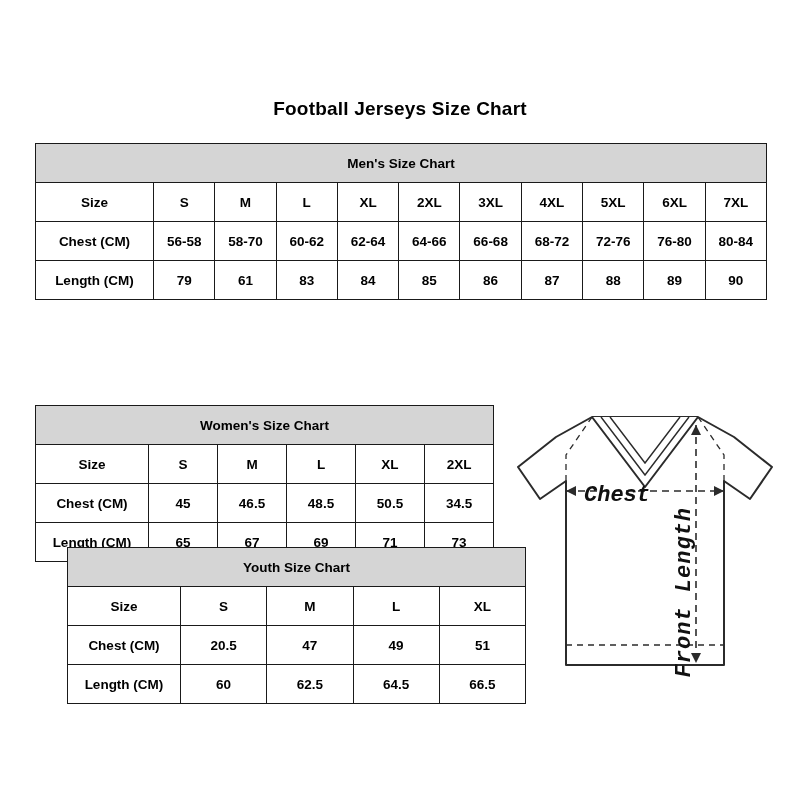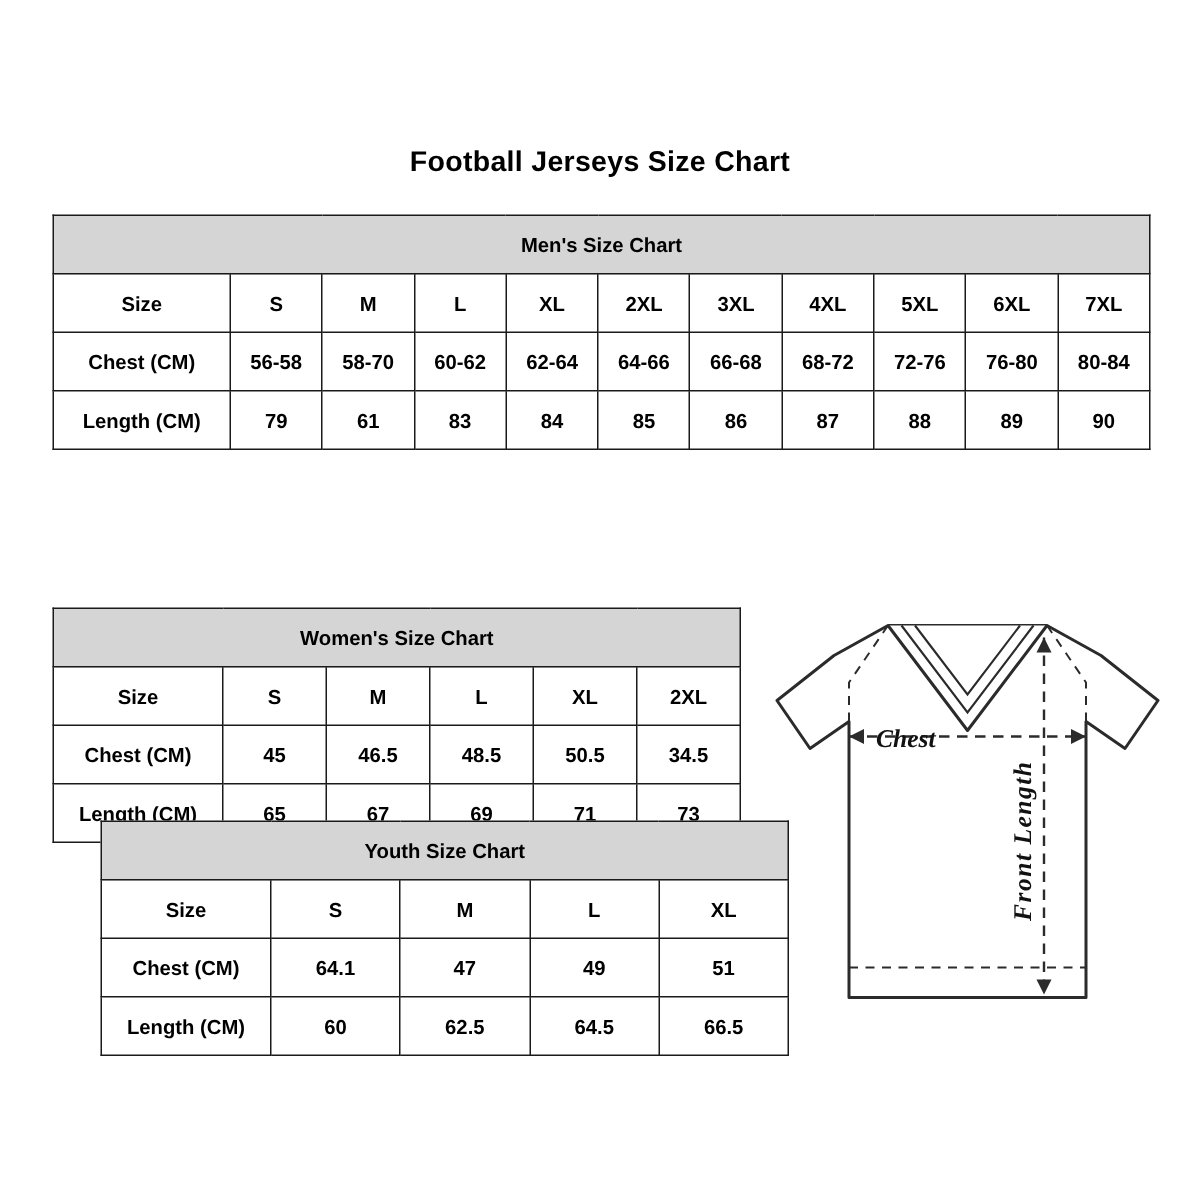--- a/index.html
+++ b/index.html
@@ -97,24 +97,24 @@
     left: 500px;
     top: 395px;
     width: 290px;
     height: 300px;
   }
   #shirt-diagram svg {
     display: block;
   }
   .diagram-label {
     position: absolute;
-    font-family: Liberation Serif, serif;
+    font-family: Liberation Mono, monospace;
     font-style: italic;
     font-weight: bold;
-    font-size: 17px;
+    font-size: 22px;
     color: #111111;
     white-space: nowrap;
   }
   #chest-label {
     left: 84px;
     top: 88px;
   }
   #front-length-label {
     left: 172px;
     top: 112px;
@@ -250,21 +250,21 @@
         </tr>
         <tr>
           <td class="row-label">Size</td>
           <td>S</td>
           <td>M</td>
           <td>L</td>
           <td>XL</td>
         </tr>
         <tr>
           <td class="row-label">Chest (CM)</td>
-          <td>64.1</td>
+          <td>20.5</td>
           <td>47</td>
           <td>49</td>
           <td>51</td>
         </tr>
         <tr>
           <td class="row-label">Length (CM)</td>
           <td>60</td>
           <td>62.5</td>
           <td>64.5</td>
           <td>66.5</td>

